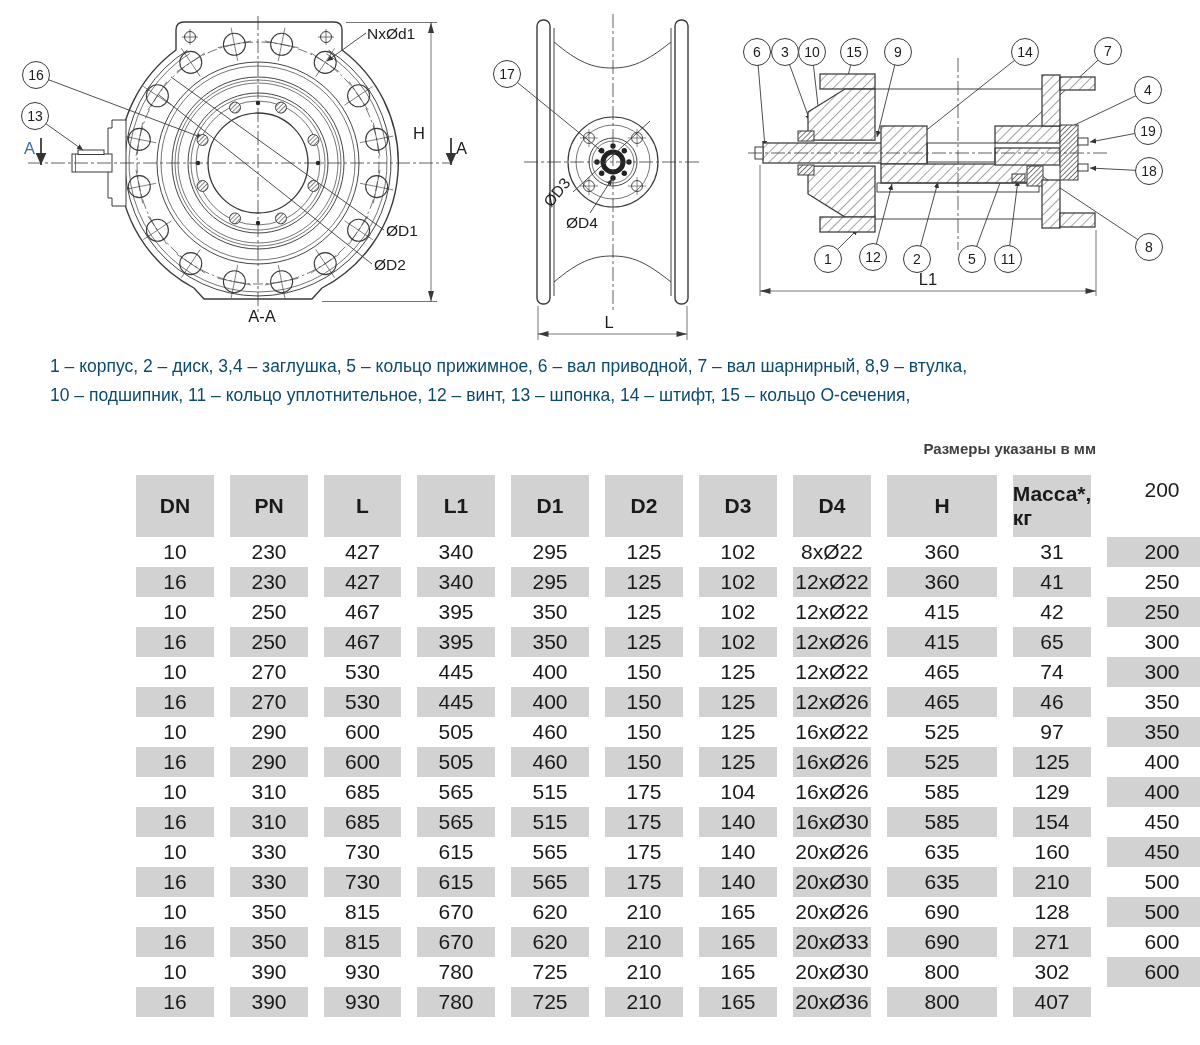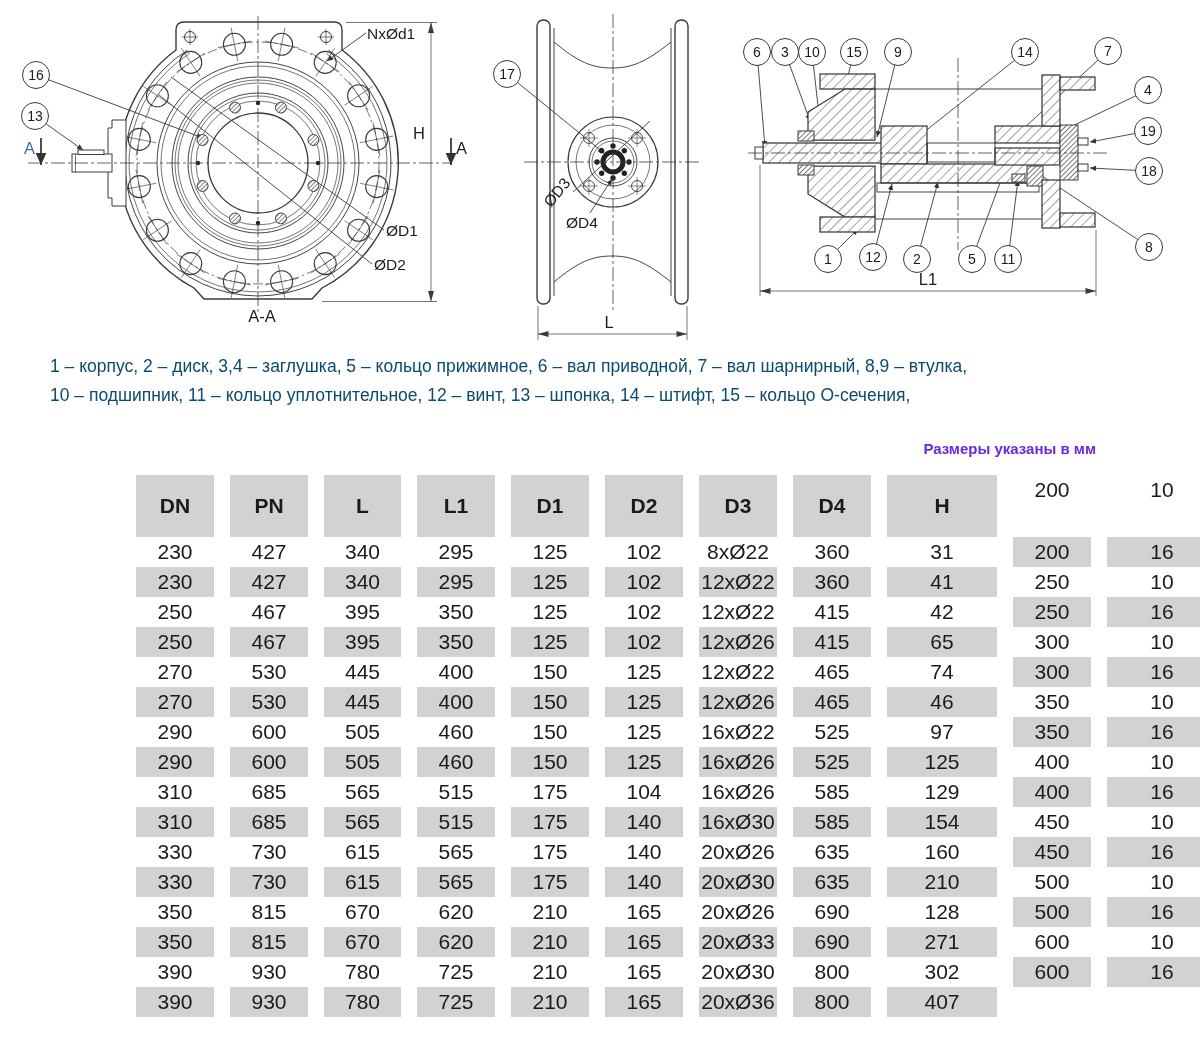--- a/index.html
+++ b/index.html
@@ -15,21 +15,21 @@
   .wh2{fill:#fff;stroke:#3a3a3a;stroke-width:1;}
   .hat{fill:url(#h1);stroke:#3a3a3a;stroke-width:1.25;}
   .hat2{fill:url(#h2);stroke:#3a3a3a;stroke-width:1;}
   .lbl{font:15.5px "Liberation Sans",sans-serif;fill:#1c1c1c;}
   .lblb{font:16.5px "Liberation Sans",sans-serif;fill:#1c1c1c;}
   .num{font:14px "Liberation Sans",sans-serif;fill:#1c1c1c;text-anchor:middle;}
   .tri{fill:#3a3a3a;stroke:none;}
   
   .legend{position:absolute;left:50px;top:352px;width:1120px;font-size:17.5px;
           line-height:28.5px;white-space:nowrap;color:#0c4a6e;}
-  .note{position:absolute;right:104px;top:440px;font-size:15px;font-weight:bold;color:#6d28d9;}
+  .note{position:absolute;right:104px;top:440px;font-size:15px;font-weight:bold;color:#404040;}
   
   #dim-table{position:absolute;left:136px;top:475px;display:grid;
     grid-template-columns:78px 78px 77px 78px 78px 78px 78px 78px 110px 78px 110px;
     column-gap:16px;font-size:21px;}
   #dim-table .th{height:62px;background:#d2d2d2;font-weight:bold;
     display:flex;align-items:center;justify-content:center;}
   #dim-table .td{height:30px;background:#fff;display:flex;align-items:center;justify-content:center;}
   #dim-table .td.alt{background:#d2d2d2;}
 </style>
 </head>
@@ -401,20 +401,21 @@
 <div id="dim-table">
       <div class="th">DN</div>
       <div class="th">PN</div>
       <div class="th">L</div>
       <div class="th">L1</div>
       <div class="th">D1</div>
       <div class="th">D2</div>
       <div class="th">D3</div>
       <div class="th">D4</div>
       <div class="th">H</div>
+      <div class="th">Масса*, кг</div>
       <div class="td">200</div>
       <div class="td">10</div>
       <div class="td">230</div>
       <div class="td">427</div>
       <div class="td">340</div>
       <div class="td">295</div>
       <div class="td">125</div>
       <div class="td">102</div>
       <div class="td">8xØ22</div>
       <div class="td">360</div>

